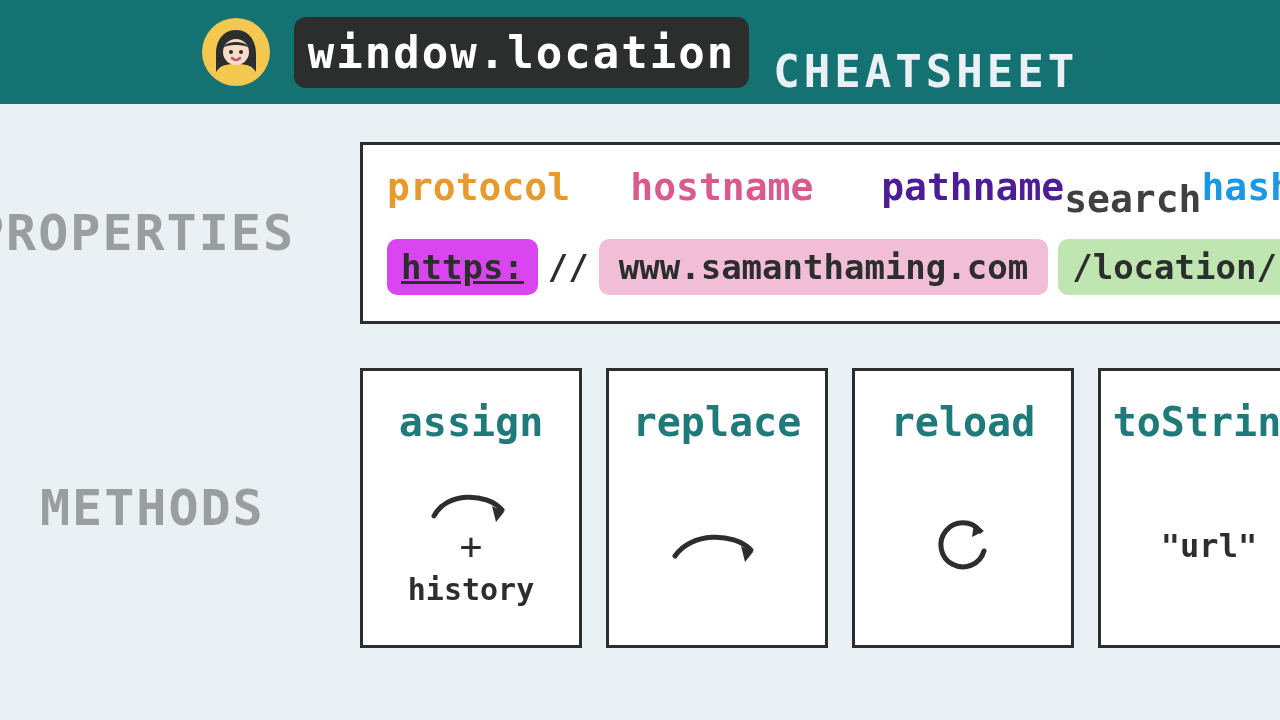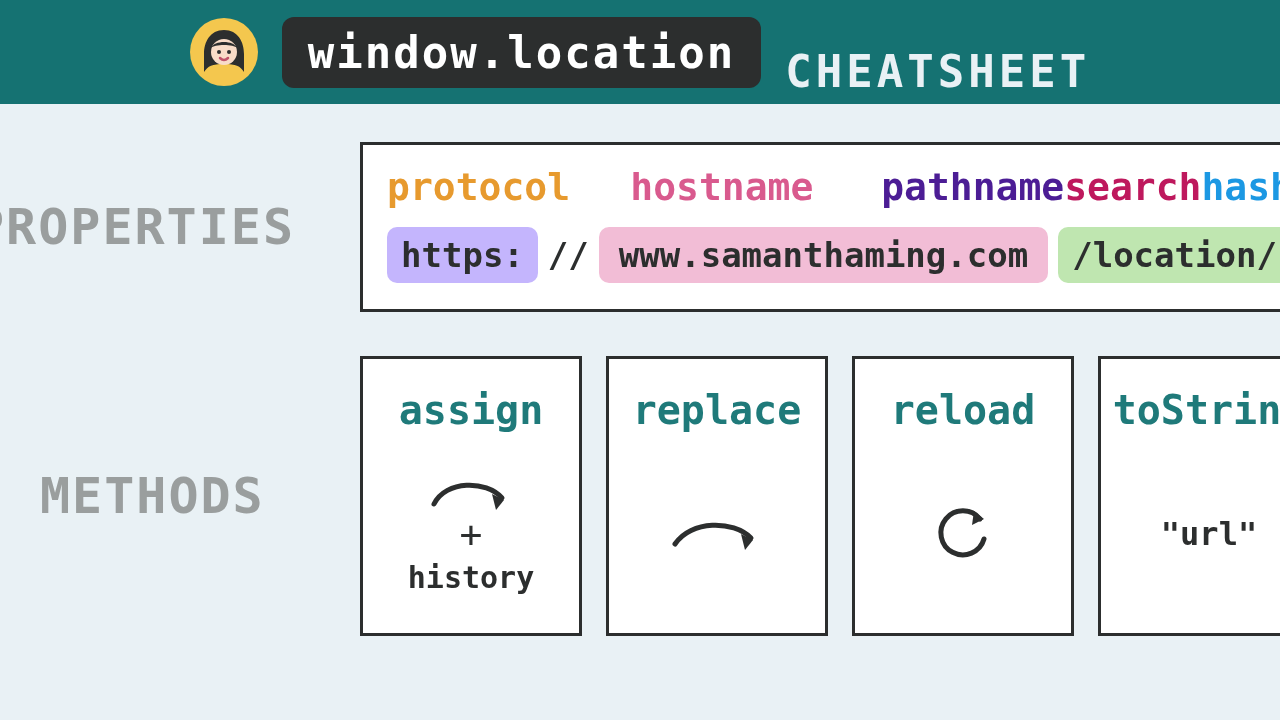--- a/index.html
+++ b/index.html
@@ -25,21 +25,21 @@
     display: flex; align-items: center; justify-content: center;
     position: relative;
     overflow: hidden;
   }
   .avatar svg { width: 100%; height: 100%; }
   .title-group { display: flex; align-items: center; gap: 24px; }
   .code-pill {
     background: #2c2e2e;
     color: #fff;
     border-radius: 12px;
-    padding: 10px 26px;
+    padding: 10px 14px;
     font-size: 44px;
     font-weight: 600;
     letter-spacing: 2px;
   }
   .title-suffix {
     color: #e9f1f5;
     font-size: 44px;
     font-weight: 700;
     letter-spacing: 4px;
     margin-top: 38px;
@@ -76,37 +76,37 @@
     display: flex;
     flex-direction: column;
     gap: 18px;
     width: 960px; 
   }
   .prop-labels { display: flex; gap: 0; font-size: 38px; font-weight: 700; }
   .prop-labels span { display: inline-block; }
   .lbl-protocol { color: #e79a2e; width: 256px; }
   .lbl-hostname { color: #d95a8e; width: 264px; }
   .lbl-pathname { color: #4c1d95; width: 188px; }
-  .lbl-search   { color: #be185d; width: 144px; }
+  .lbl-search   { color: #404040; width: 144px; margin-top: 12px; }
   .lbl-hash     { color: #1c98e3; }
 
   .prop-values {
     display: flex;
     align-items: center;
     gap: 10px;
     font-size: 34px;
     font-weight: 700;
     color: #2c2e2e;
   }
   .chip {
     border-radius: 10px;
     padding: 8px 14px;
     white-space: nowrap;
   }
-  .chip.protocol { background: #c4b5fd; }
+  .chip.protocol { background: #d946ef; text-decoration: underline; }
   .slashes { font-weight: 800; }
   .chip.hostname { background: #f2bdd6; padding-left: 20px; padding-right: 20px; }
   .chip.pathname { background: #bfe6b0; }
 
   
   .row.methods { margin-top: 44px; }
   .methods-list {
     display: flex;
     gap: 24px;
     width: 960px;

